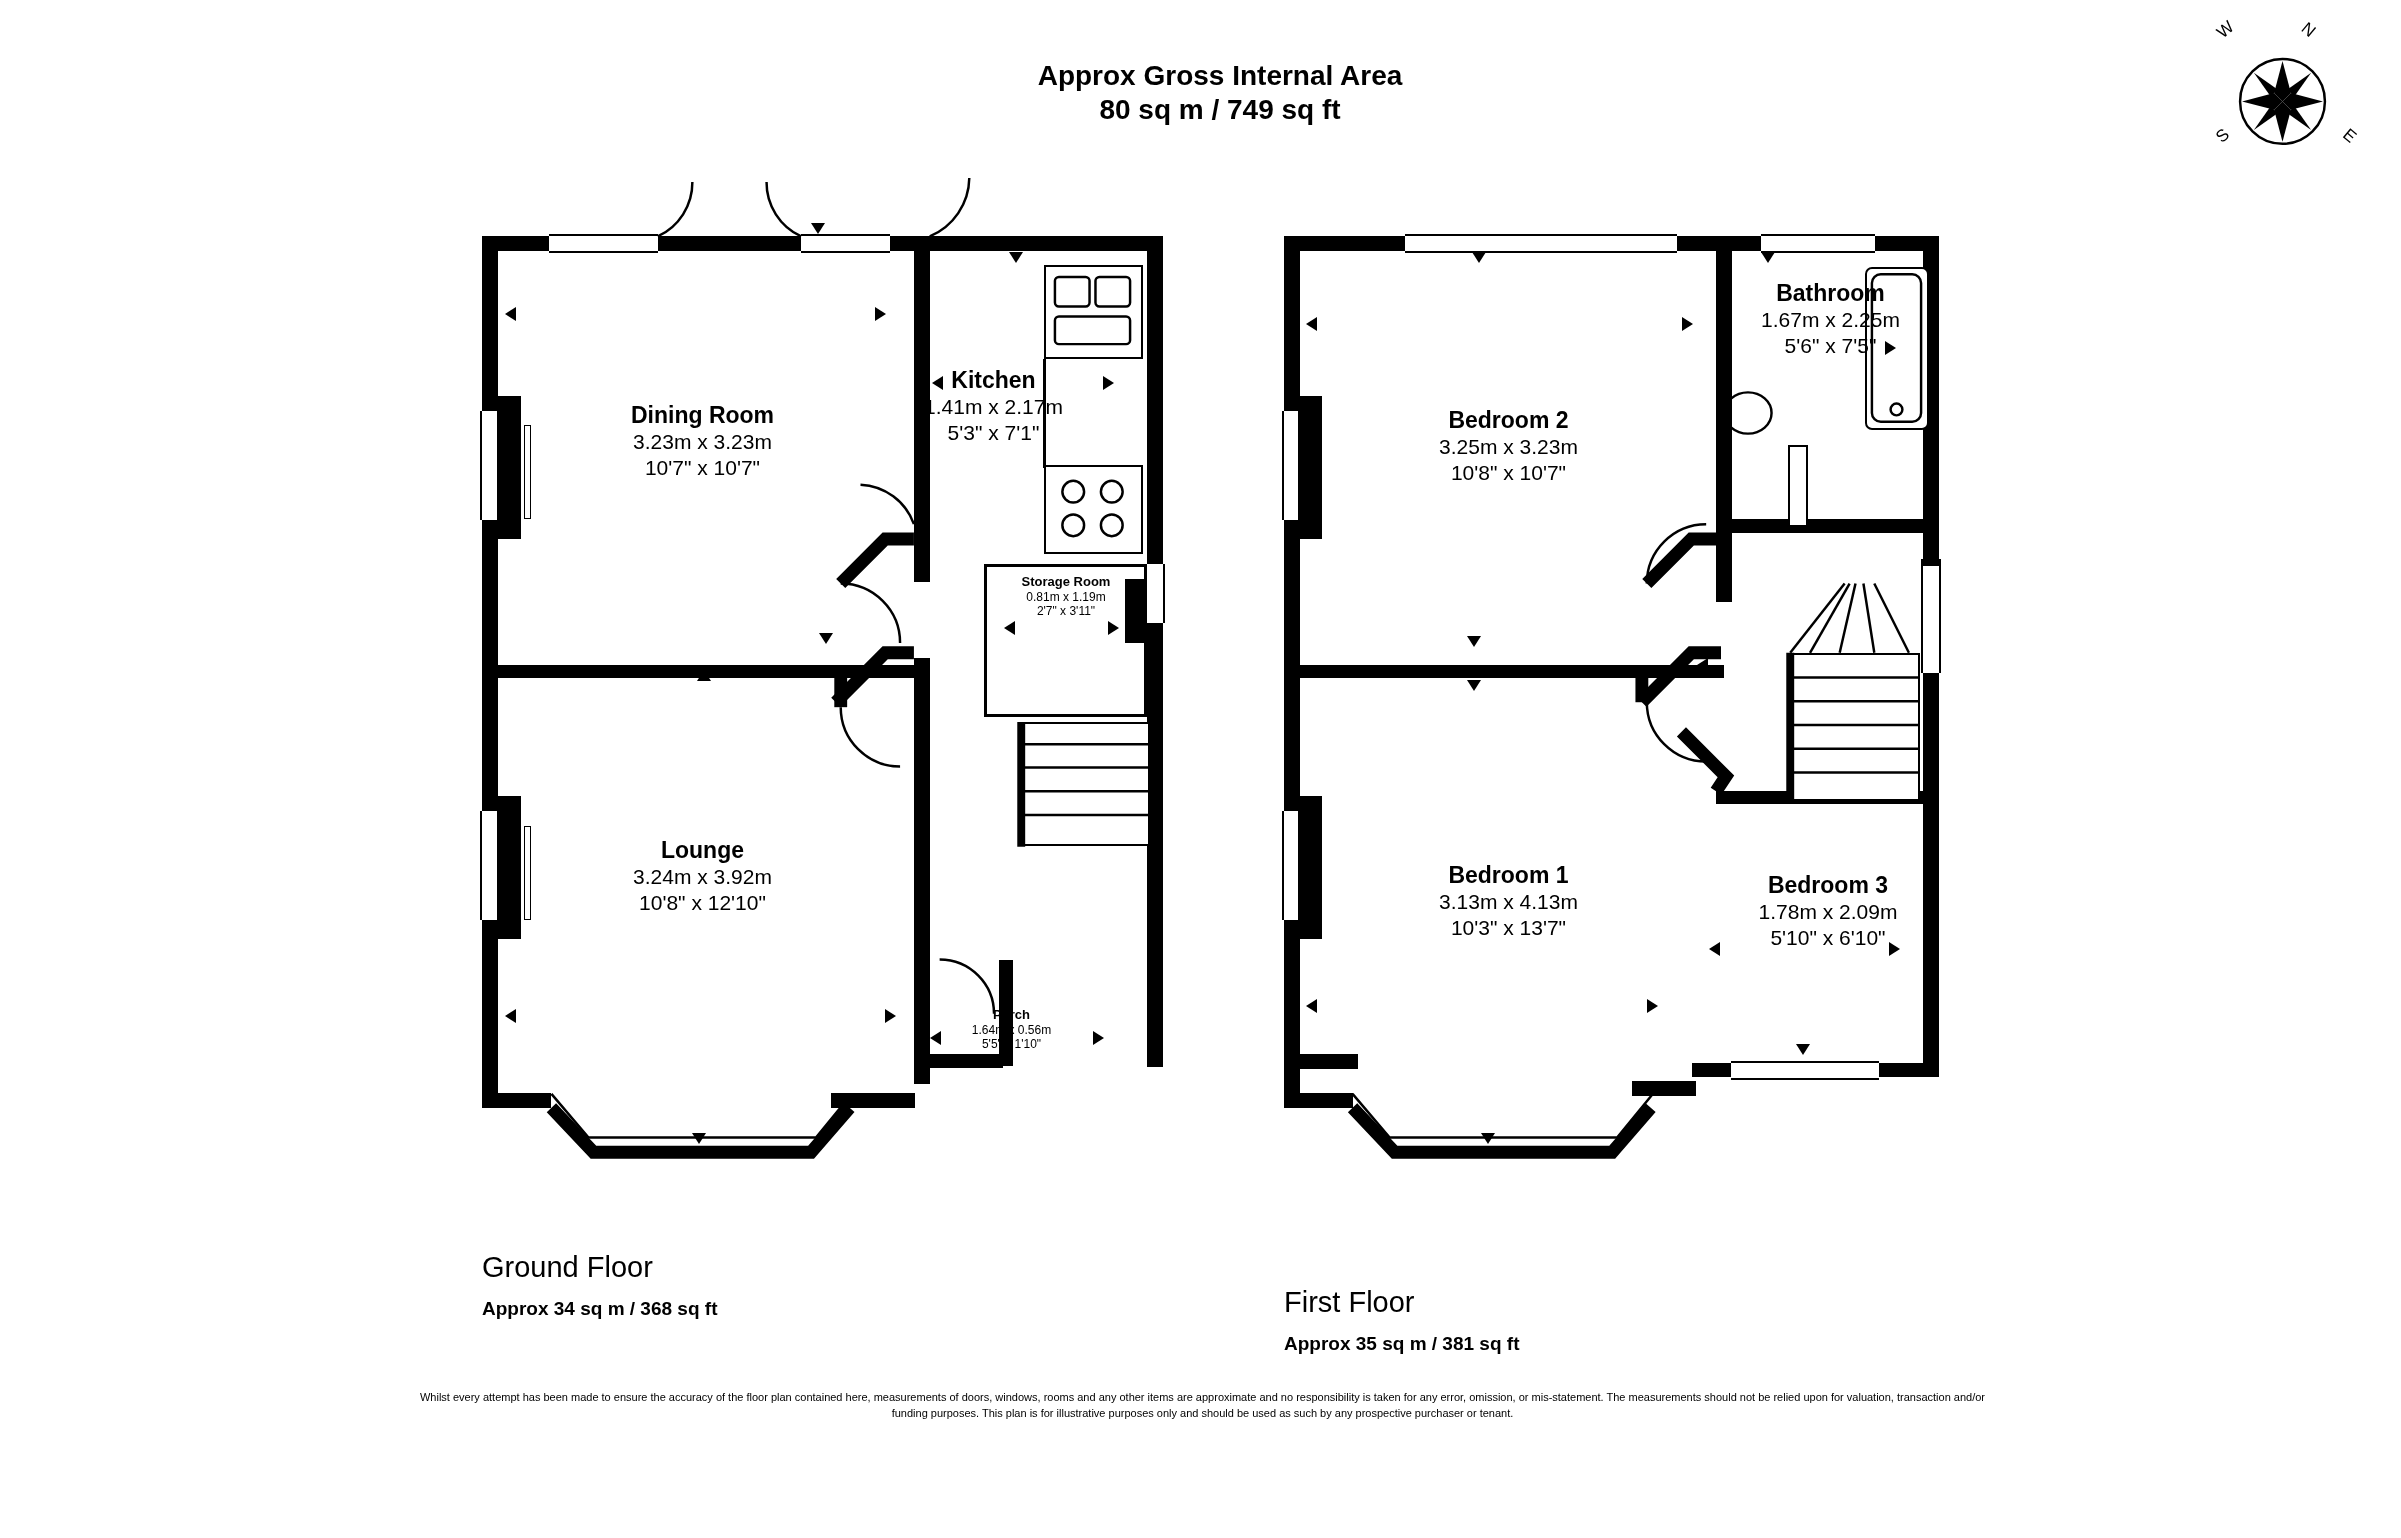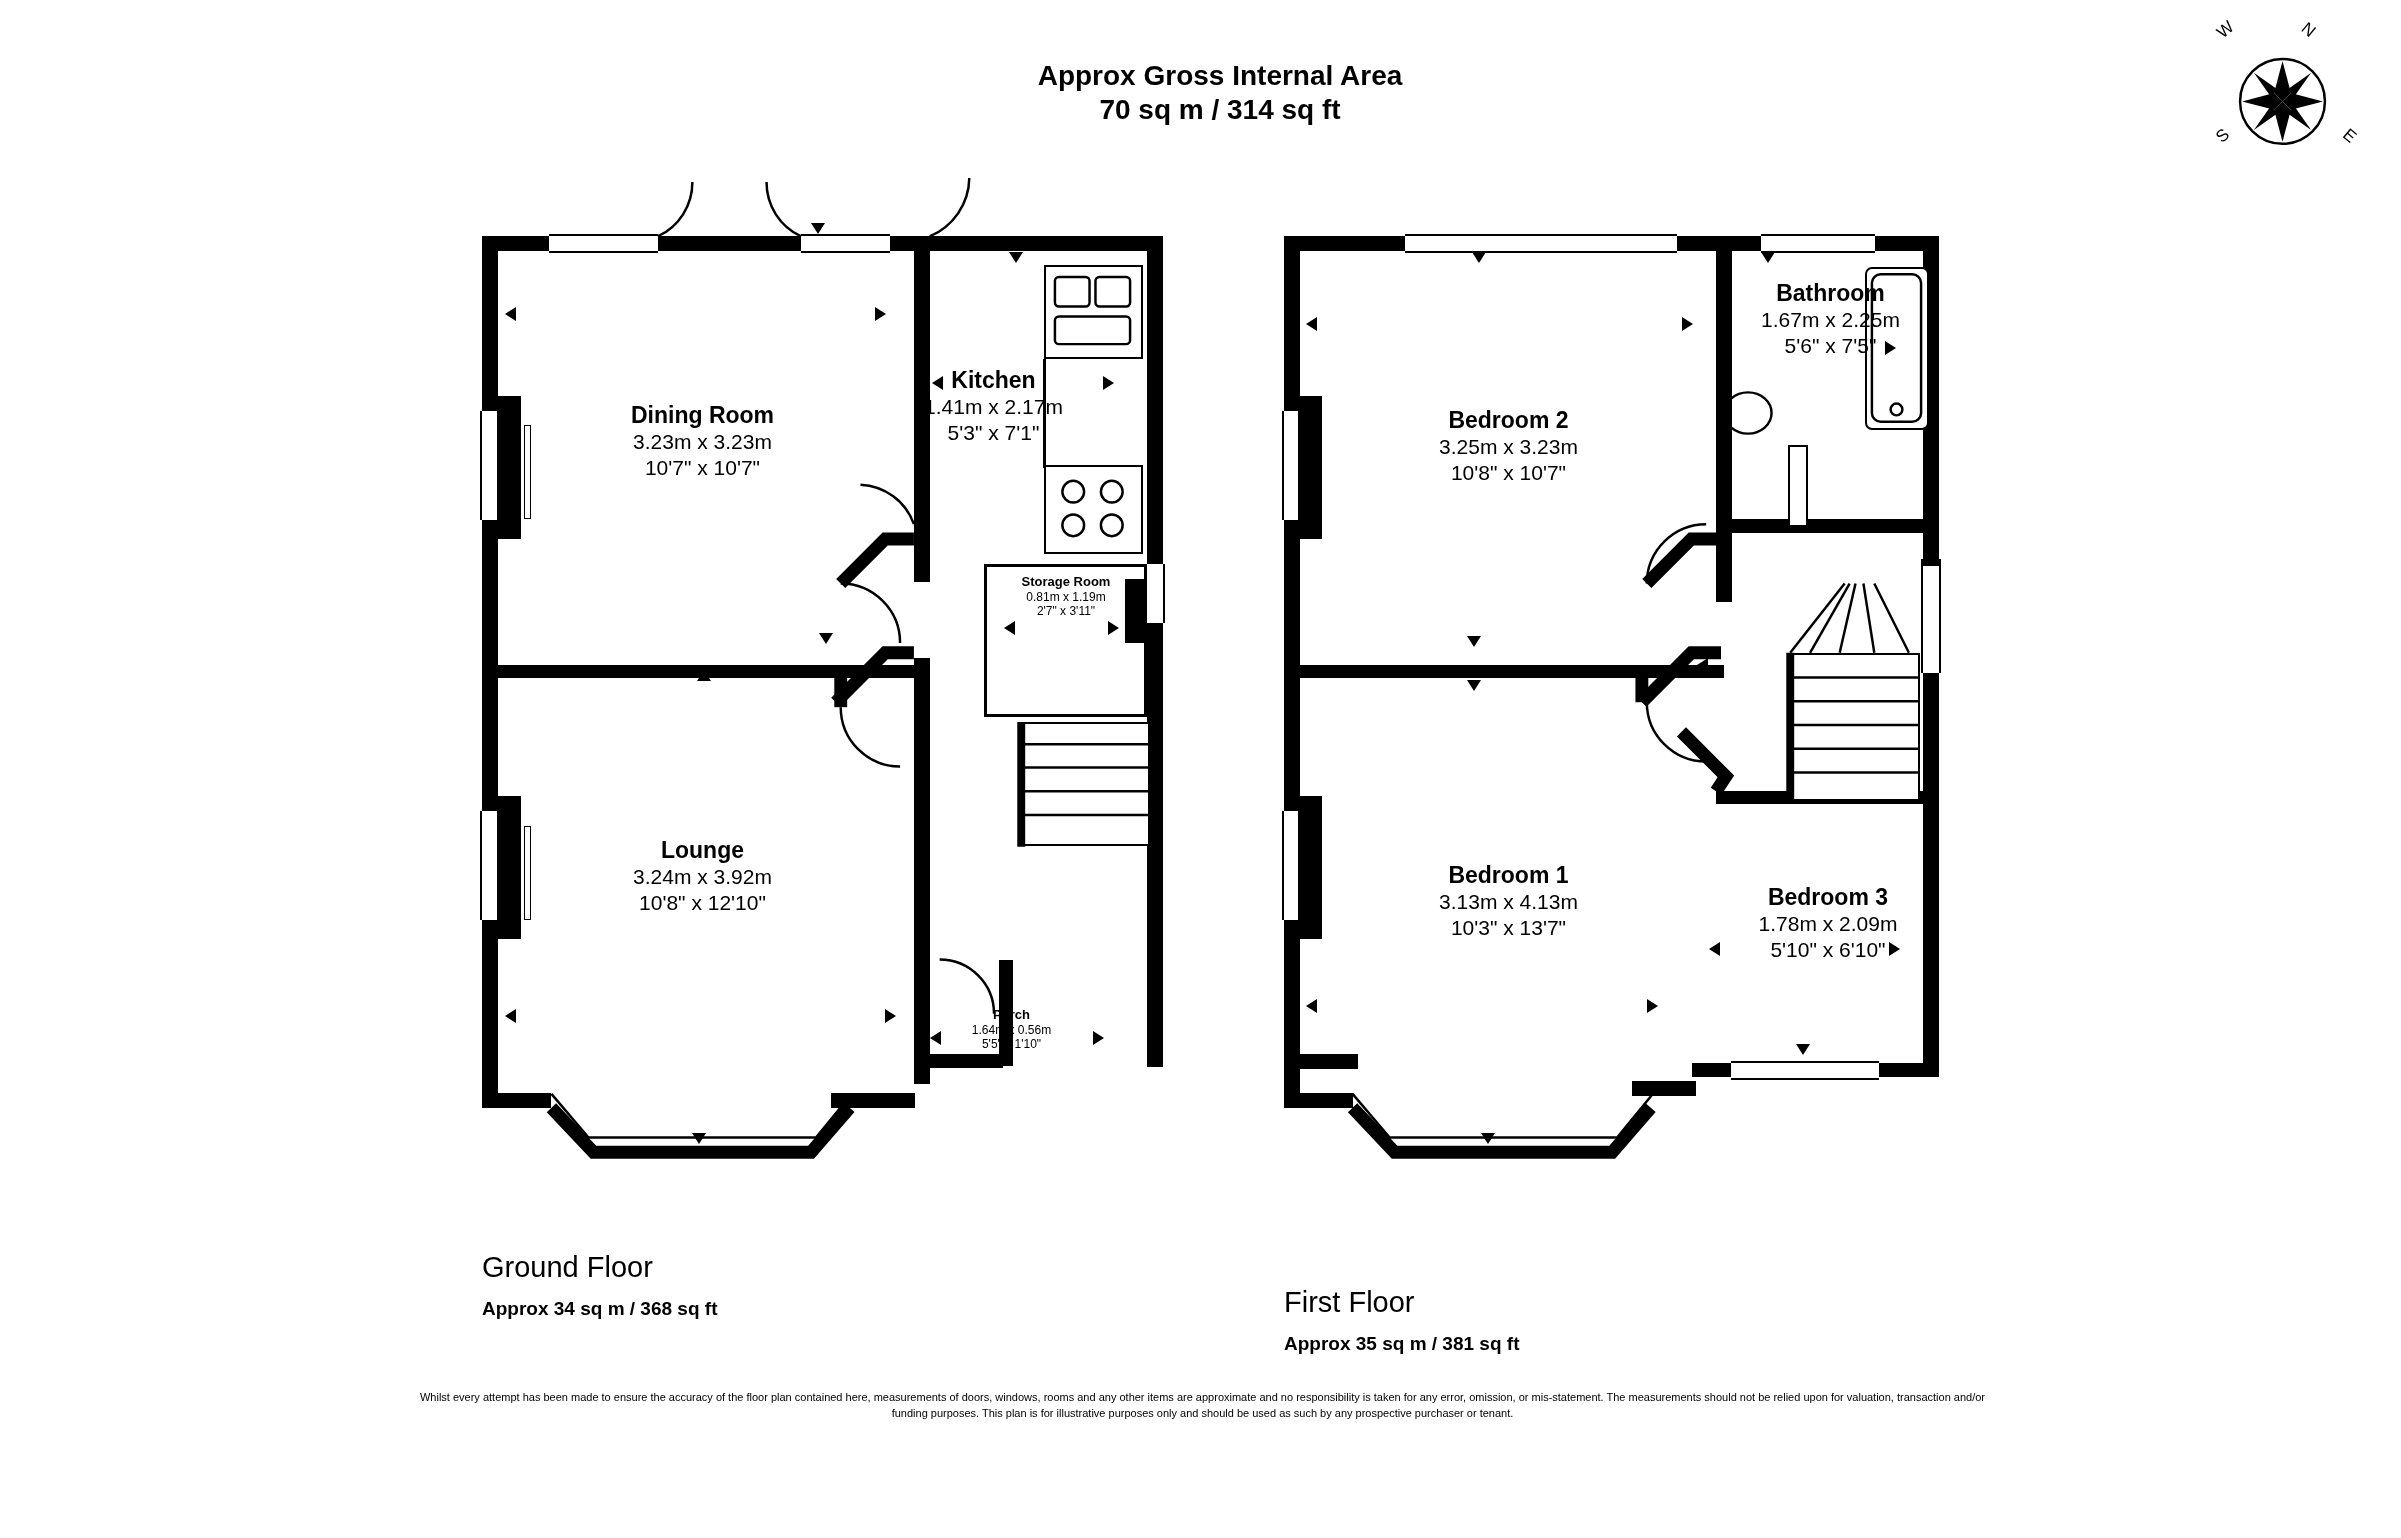--- a/index.html
+++ b/index.html
@@ -57,21 +57,21 @@
 
   svg.overlay { position: absolute; left: 0; top: 0; width: 2401px; height: 1538px; pointer-events: none; }
 </style>
 </head>
 <body>
 
 <div class="plan">
 
   <div id="header-area" class="txt">
     <div>Approx Gross Internal Area</div>
-    <div>70 sq m / 314 sq ft</div>
+    <div>80 sq m / 749 sq ft</div>
   </div>
 
   <div style="position:absolute; left:2201px; top:20px; width:163px; height:148px;">
     <svg width="163" height="148" viewBox="0 0 330 300">
       <g transform="translate(165,165)">
         <circle r="86" fill="none" stroke="#000" stroke-width="5"></circle>
         <polygon points="0,-82 17,-17 0,0 -17,-17" fill="#000"></polygon>
         <polygon points="0,82 17,17 0,0 -17,17" fill="#000"></polygon>
         <polygon points="-82,0 -17,17 0,0 -17,-17" fill="#000"></polygon>
         <polygon points="82,0 17,17 0,0 17,-17" fill="#000"></polygon>
@@ -337,21 +337,21 @@
       <div class="room-dims">3.25m x 3.23m</div>
       <div class="room-dims">10'8" x 10'7"</div>
     </div>
 
     <div class="txt" style="left:1301px; top:861px; width:415px;">
       <div class="room-label">Bedroom 1</div>
       <div class="room-dims">3.13m x 4.13m</div>
       <div class="room-dims">10'3" x 13'7"</div>
     </div>
 
-    <div class="txt" style="left:1687px; top:871px; width:282px;margin-top:12px;">
+    <div class="txt" style="left:1687px; top:871px; width:282px;">
       <div class="room-label">Bedroom 3</div>
       <div class="room-dims">1.78m x 2.09m</div>
       <div class="room-dims">5'10" x 6'10"</div>
     </div>
   </div>
 
   <div class="floor-title" style="left:482px; top:1251px;">Ground Floor</div>
   <div class="floor-sub" style="left:482px; top:1298px;">Approx 34 sq m / 368 sq ft</div>
 
   <div class="floor-title" style="left:1284px; top:1286px;">First Floor</div>

